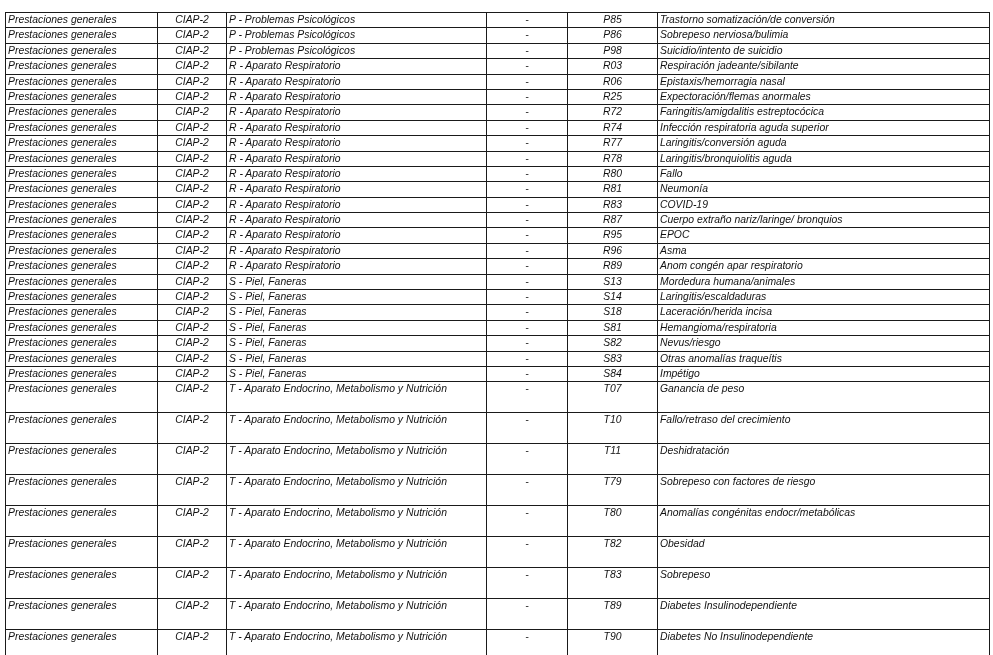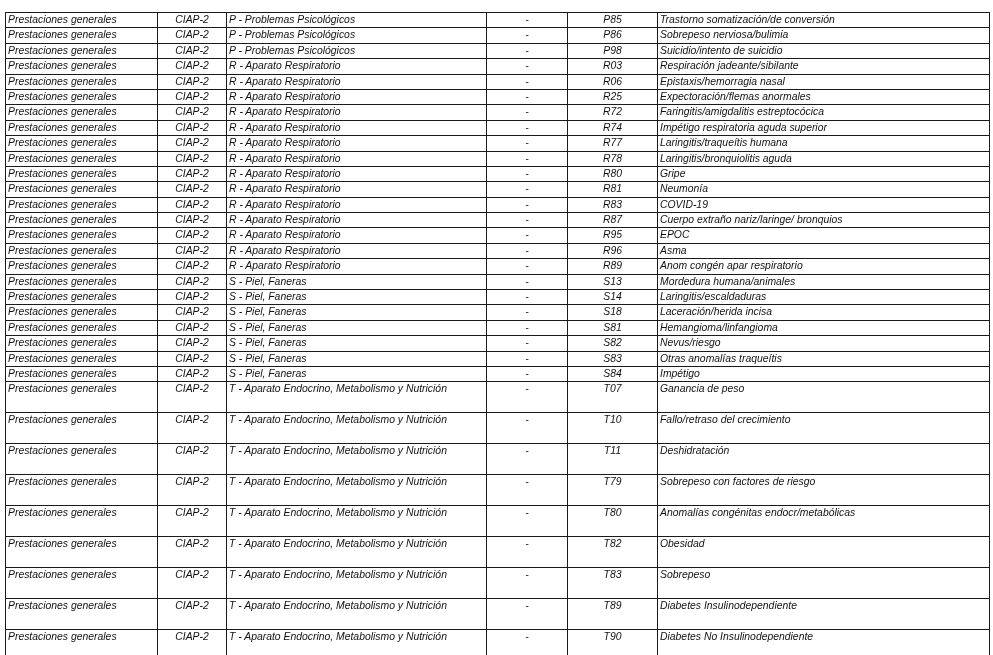--- a/index.html
+++ b/index.html
@@ -101,45 +101,45 @@
         <td class="c-center dash">-</td>
         <td class="c-center">R72</td>
         <td>Faringitis/amigdalitis estreptocócica</td>
       </tr>
       <tr class="short">
         <td>Prestaciones generales</td>
         <td class="c-center">CIAP-2</td>
         <td>R - Aparato Respiratorio</td>
         <td class="c-center dash">-</td>
         <td class="c-center">R74</td>
-        <td>Impétigo respiratoria aguda superior</td>
+        <td>Infección respiratoria aguda superior</td>
       </tr>
       <tr class="short">
         <td>Prestaciones generales</td>
         <td class="c-center">CIAP-2</td>
         <td>R - Aparato Respiratorio</td>
         <td class="c-center dash">-</td>
         <td class="c-center">R77</td>
-        <td>Laringitis/traqueítis humana</td>
+        <td>Laringitis/conversión aguda</td>
       </tr>
       <tr class="short">
         <td>Prestaciones generales</td>
         <td class="c-center">CIAP-2</td>
         <td>R - Aparato Respiratorio</td>
         <td class="c-center dash">-</td>
         <td class="c-center">R78</td>
         <td>Laringitis/bronquiolitis aguda</td>
       </tr>
       <tr class="short">
         <td>Prestaciones generales</td>
         <td class="c-center">CIAP-2</td>
         <td>R - Aparato Respiratorio</td>
         <td class="c-center dash">-</td>
         <td class="c-center">R80</td>
-        <td>Gripe</td>
+        <td>Fallo</td>
       </tr>
       <tr class="short">
         <td>Prestaciones generales</td>
         <td class="c-center">CIAP-2</td>
         <td>R - Aparato Respiratorio</td>
         <td class="c-center dash">-</td>
         <td class="c-center">R81</td>
         <td>Neumonía</td>
       </tr>
       <tr class="short">
@@ -205,21 +205,21 @@
         <td class="c-center dash">-</td>
         <td class="c-center">S18</td>
         <td>Laceración/herida incisa</td>
       </tr>
       <tr class="short">
         <td>Prestaciones generales</td>
         <td class="c-center">CIAP-2</td>
         <td>S - Piel, Faneras</td>
         <td class="c-center dash">-</td>
         <td class="c-center">S81</td>
-        <td>Hemangioma/linfangioma</td>
+        <td>Hemangioma/respiratoria</td>
       </tr>
       <tr class="short">
         <td>Prestaciones generales</td>
         <td class="c-center">CIAP-2</td>
         <td>S - Piel, Faneras</td>
         <td class="c-center dash">-</td>
         <td class="c-center">S82</td>
         <td>Nevus/riesgo</td>
       </tr>
       <tr class="short">

